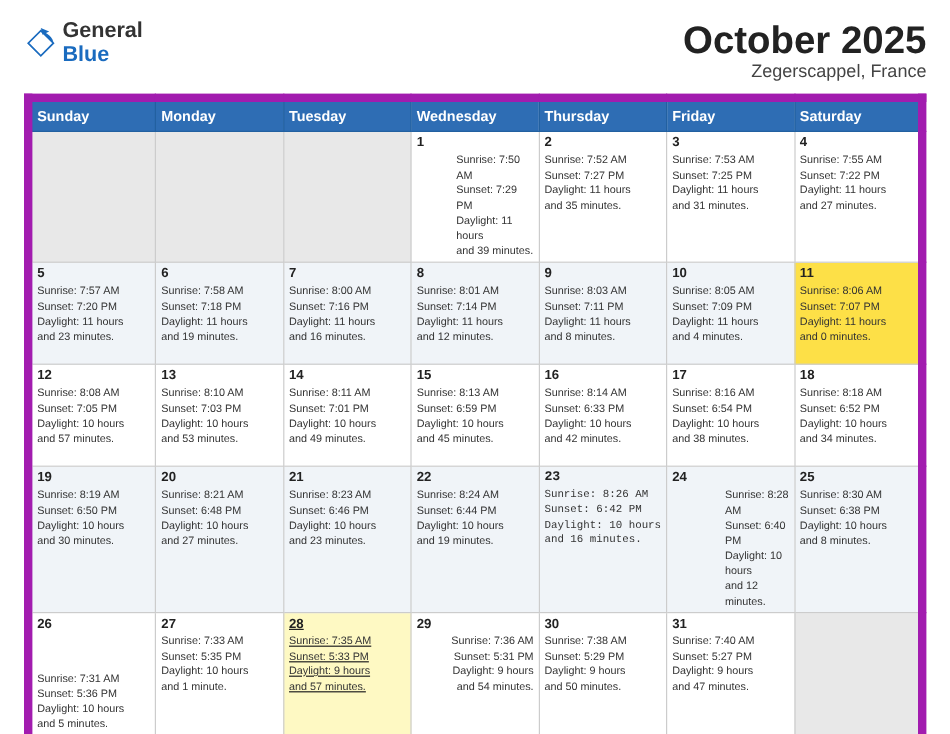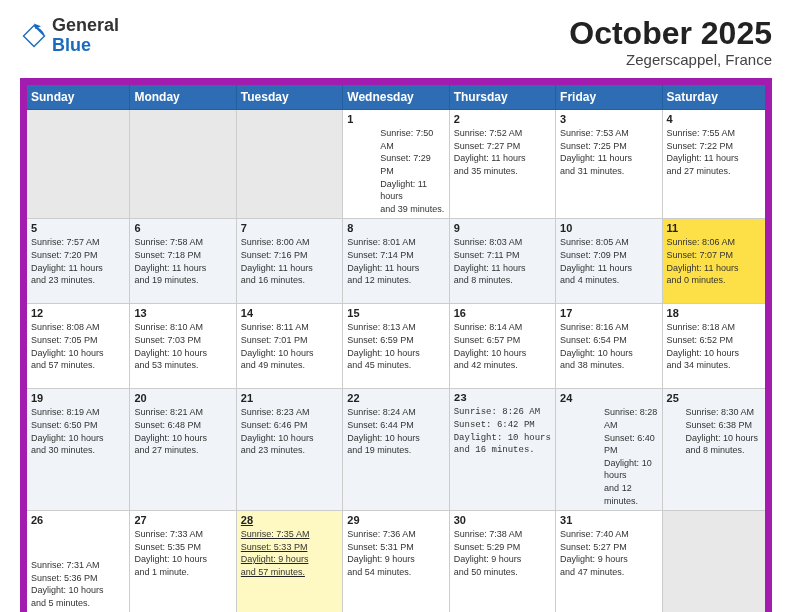--- a/index.html
+++ b/index.html
@@ -251,21 +251,21 @@
           <td style="background: rgb(255, 255, 255); border-radius: 19px;">
             <span class="day-number">15</span>
             <div class="day-info" style="white-space: pre-line;">Sunrise: 8:13 AM
 Sunset: 6:59 PM
 Daylight: 10 hours
 and 45 minutes.</div>
           </td>
           <td style="background: rgb(255, 255, 255);">
             <span class="day-number">16</span>
             <div class="day-info" style="white-space: pre-line;">Sunrise: 8:14 AM
-Sunset: 6:57 PM
+Sunset: 6:33 PM
 Daylight: 10 hours
 and 42 minutes.</div>
           </td>
           <td style="background: rgb(255, 255, 255);">
             <span class="day-number">17</span>
             <div class="day-info" style="white-space: pre-line;">Sunrise: 8:16 AM
 Sunset: 6:54 PM
 Daylight: 10 hours
 and 38 minutes.</div>
           </td>
@@ -315,21 +315,21 @@
           </td>
           <td style="background: rgb(240, 244, 248);">
             <span class="day-number">24</span>
             <div class="day-info" style="white-space: pre-line; margin-left: 44px;">Sunrise: 8:28 AM
 Sunset: 6:40 PM
 Daylight: 10 hours
 and 12 minutes.</div>
           </td>
           <td style="background: rgb(240, 244, 248);">
             <span class="day-number">25</span>
-            <div class="day-info" style="white-space: pre-line; margin-left: 19px;">Sunrise: 8:30 AM
+            <div class="day-info" style="white-space: pre-line;">Sunrise: 8:30 AM
 Sunset: 6:38 PM
 Daylight: 10 hours
 and 8 minutes.</div>
           </td>
         </tr>
         <tr>
           <td style="background: rgb(255, 255, 255);">
             <span class="day-number">26</span>
             <div class="day-info" style="white-space: pre-line; margin-top: 33px;">Sunrise: 7:31 AM
 Sunset: 5:36 PM
@@ -345,21 +345,21 @@
           </td>
           <td style="background: #fef9c3; text-decoration: underline;">
             <span class="day-number">28</span>
             <div class="day-info" style="white-space: pre-line;">Sunrise: 7:35 AM
 Sunset: 5:33 PM
 Daylight: 9 hours
 and 57 minutes.</div>
           </td>
           <td style="background: rgb(255, 255, 255);">
             <span class="day-number">29</span>
-            <div class="day-info" style="white-space: pre-line;">Sunrise: 7:36 AM
+            <div class="day-info" style="white-space: pre-line; text-align: right;">Sunrise: 7:36 AM
 Sunset: 5:31 PM
 Daylight: 9 hours
 and 54 minutes.</div>
           </td>
           <td style="background: rgb(255, 255, 255); margin-left: 31px;">
             <span class="day-number">30</span>
             <div class="day-info" style="white-space: pre-line;">Sunrise: 7:38 AM
 Sunset: 5:29 PM
 Daylight: 9 hours
 and 50 minutes.</div>

